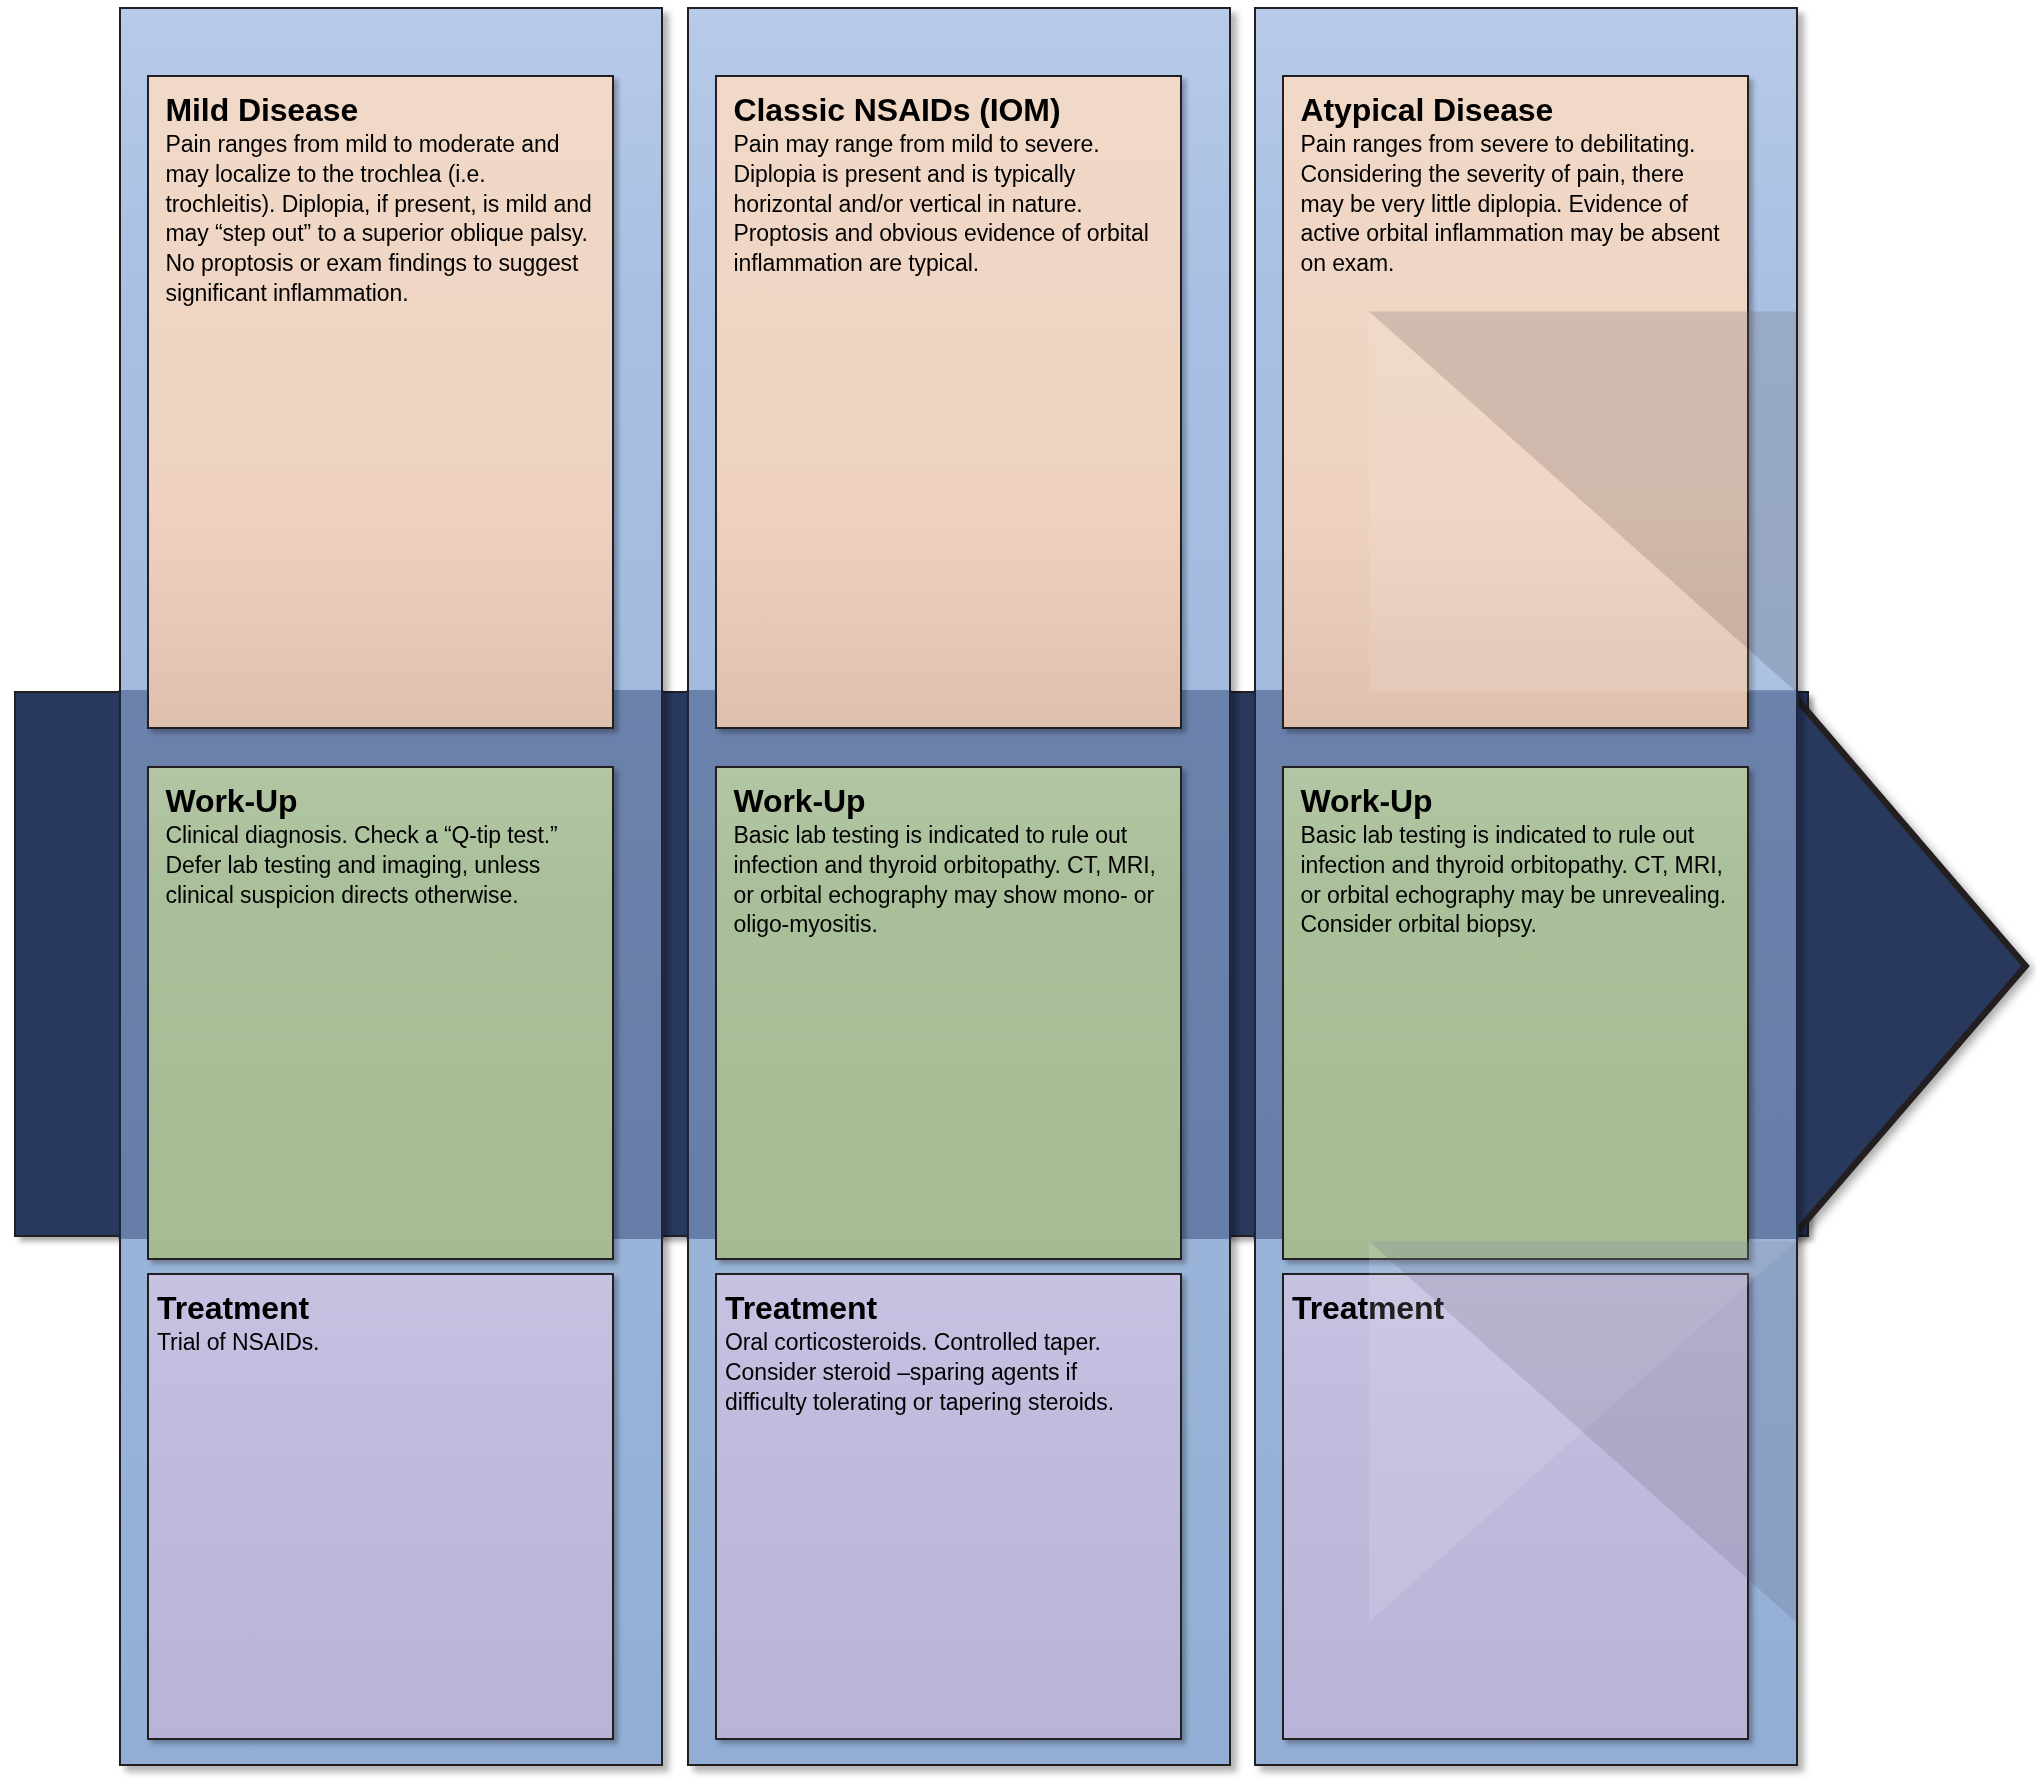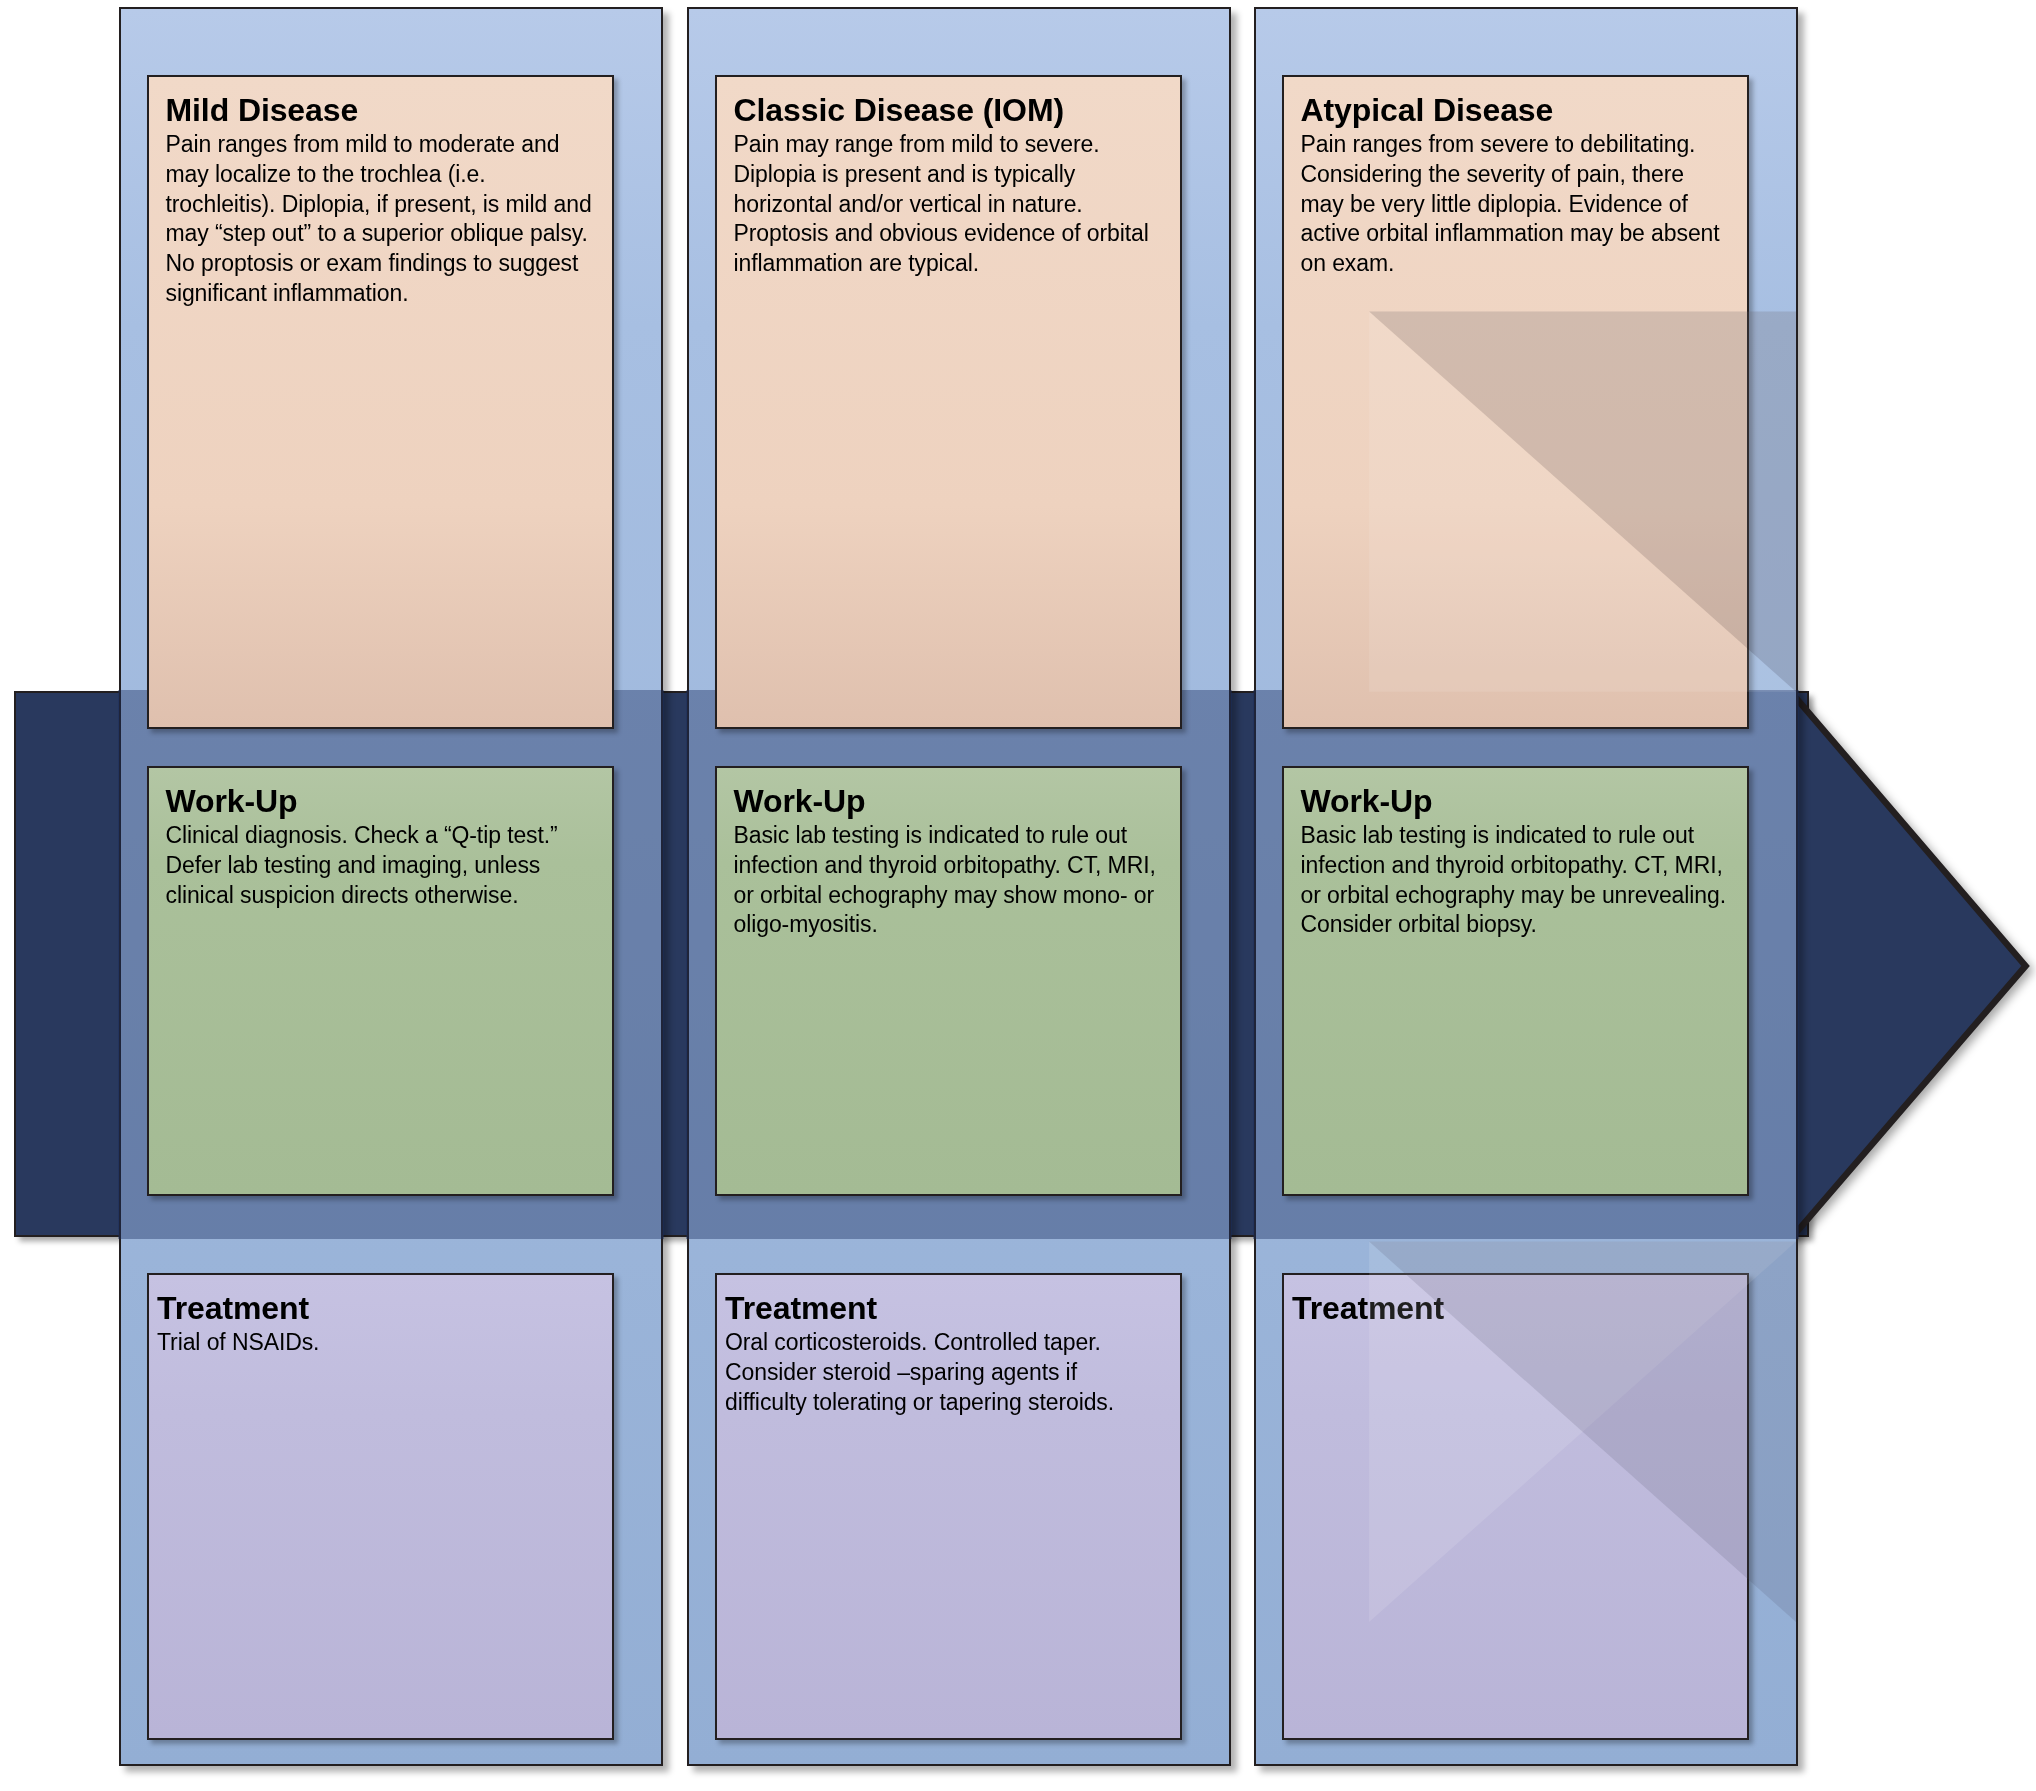--- a/index.html
+++ b/index.html
@@ -70,21 +70,21 @@
     box-sizing:border-box;
     padding:14.7px 16.5px 13px 16.5px;
     z-index:3;
     box-shadow:3.7px 3.7px 4.6px rgba(0,0,0,.28);
   }
   .card-disease{
     top:66px; height:654px;
     background:linear-gradient(180deg,#f1d9c8 0%,#eed2bf 66%,#dfc0ae 100%);
   }
   .card-workup{
-    top:757px; height:430px;
+    top:757px; height:494px;
     background:linear-gradient(180deg,#b3c6a4 0%,#aac09a 22%,#a4bb94 100%);
   }
   .card-treatment{
     top:1264px; height:467px;
     background:linear-gradient(180deg,#c6c2e2 0%,#c0bcdd 30%,#b9b4d7 100%);
     padding-left:8px;
   }
 
   .card-title{
     font-weight:bold;
@@ -138,21 +138,21 @@
     <div class="card card-treatment">
       <div class="card-title">Treatment</div>
       <div class="card-body">Trial of NSAIDs.</div>
     </div>
   </div>
 
   <div class="column" id="col-2">
     <div class="arrow-wash"></div>
 
     <div class="card card-disease">
-      <div class="card-title">Classic Disease (IOM)</div>
+      <div class="card-title">Classic NSAIDs (IOM)</div>
       <div class="card-body">Pain may range from mild to severe. Diplopia is present and is typically horizontal and/or vertical in nature. Proptosis and obvious evidence of orbital inflammation are typical.</div>
     </div>
 
     <div class="card card-workup">
       <div class="card-title">Work-Up</div>
       <div class="card-body">Basic lab testing is indicated to rule out infection and thyroid orbitopathy. CT, MRI, or orbital echography may show mono- or oligo-myositis.</div>
     </div>
 
     <div class="card card-treatment">
       <div class="card-title">Treatment</div>

